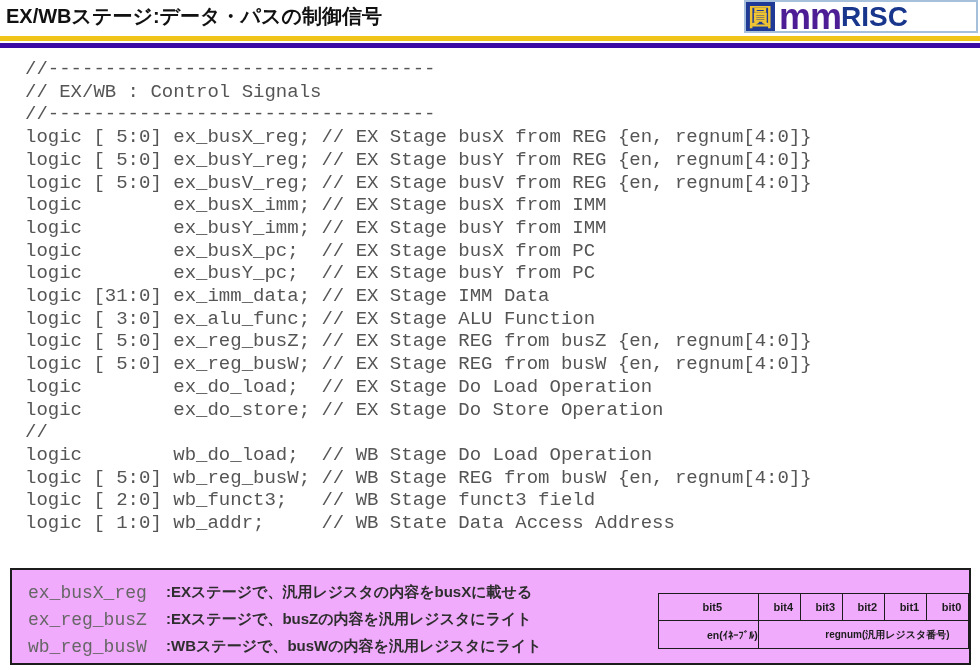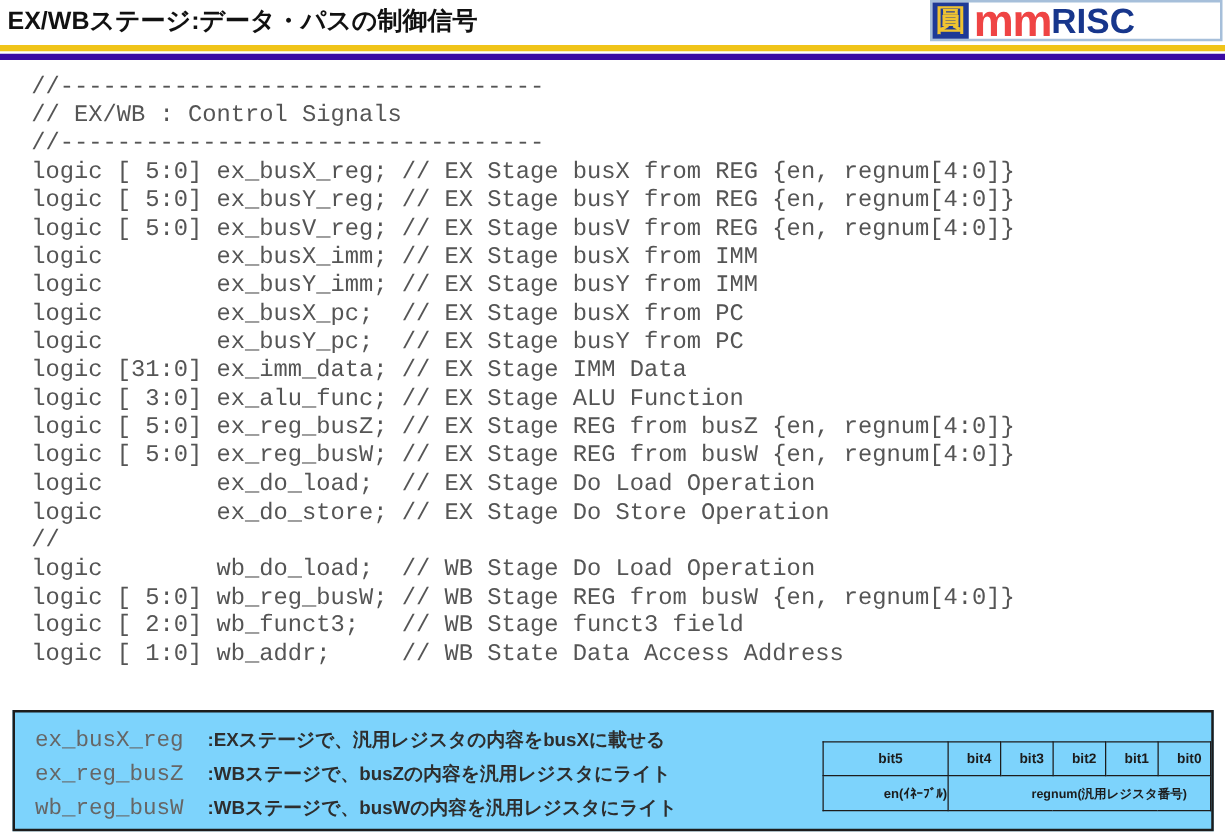--- a/index.html
+++ b/index.html
@@ -20,38 +20,38 @@
     position:absolute;left:744px;top:0px;width:234px;height:33px;
     background:#ffffff;border:2px solid #A6BFDA;box-sizing:border-box;
     display:flex;align-items:center;z-index:5;
   }
   .brand-icon{
     width:29px;height:29px;background:#1E3A96;color:#EFC331;
     font-size:24px;line-height:29px;text-align:center;font-weight:bold;
     flex:0 0 auto;
   }
   .brand-mm{
-    font-size:36px;font-weight:bold;color:#ef4444;letter-spacing:-1px;
+    font-size:36px;font-weight:bold;color:#4c1d95;letter-spacing:-1px;
     margin-left:4px;line-height:29px;
   }
   .brand-risc{
     font-size:28px;font-weight:bold;color:#17368C;letter-spacing:0px;
     line-height:29px;
   }
   
   .code-block{
     position:absolute;left:25px;top:58px;margin:0;
     font-family:"Liberation Mono","DejaVu Sans Mono",monospace;
     font-size:19px;line-height:22.7px;color:#555555;
     white-space:pre;
   }
   
   .legend-box{
     position:absolute;left:10px;top:568px;width:961px;height:97px;
-    background:#7dd3fc;border:2px solid #1c1c1c;box-sizing:border-box;
+    background:#f0abfc;border:2px solid #1c1c1c;box-sizing:border-box;
   }
   .legend-rows{position:absolute;left:16px;top:9px;}
   .legend-row{display:flex;align-items:center;height:27px;}
   .legend-sig{
     font-family:"Liberation Mono","DejaVu Sans Mono",monospace;
     font-size:18px;color:#666666;width:138px;flex:0 0 auto;
   }
   .legend-desc{
     font-size:15px;font-weight:600;color:#2e2e2e;white-space:nowrap;text-align:right;
   }
@@ -109,21 +109,21 @@
 logic [ 1:0] wb_addr;     // WB State Data Access Address</pre>
 
   <div class="legend-box">
     <div class="legend-rows">
       <div class="legend-row">
         <span class="legend-sig">ex_busX_reg</span>
         <span class="legend-desc">:EXステージで、汎用レジスタの内容をbusXに載せる</span>
       </div>
       <div class="legend-row">
         <span class="legend-sig">ex_reg_busZ</span>
-        <span class="legend-desc">:WBステージで、busZの内容を汎用レジスタにライト</span>
+        <span class="legend-desc">:EXステージで、busZの内容を汎用レジスタにライト</span>
       </div>
       <div class="legend-row">
         <span class="legend-sig">wb_reg_busW</span>
         <span class="legend-desc">:WBステージで、busWの内容を汎用レジスタにライト</span>
       </div>
     </div>
 
     <table class="bitfield">
       <tbody>
           <tr class="hdr">

